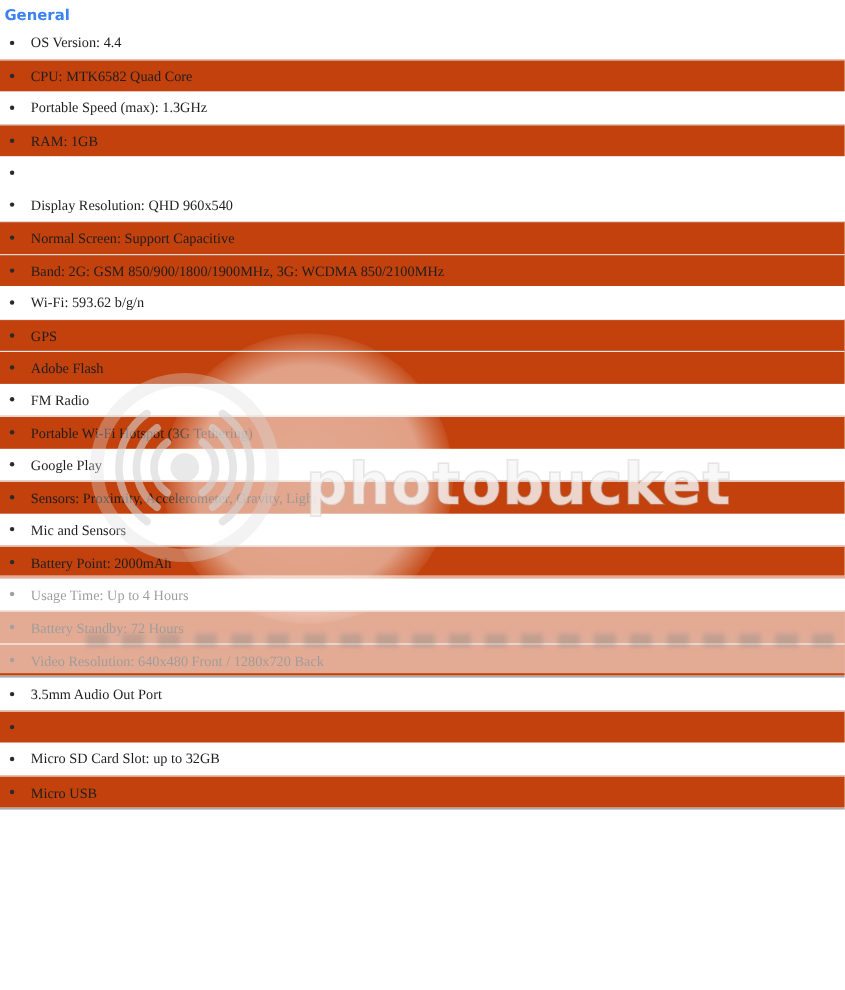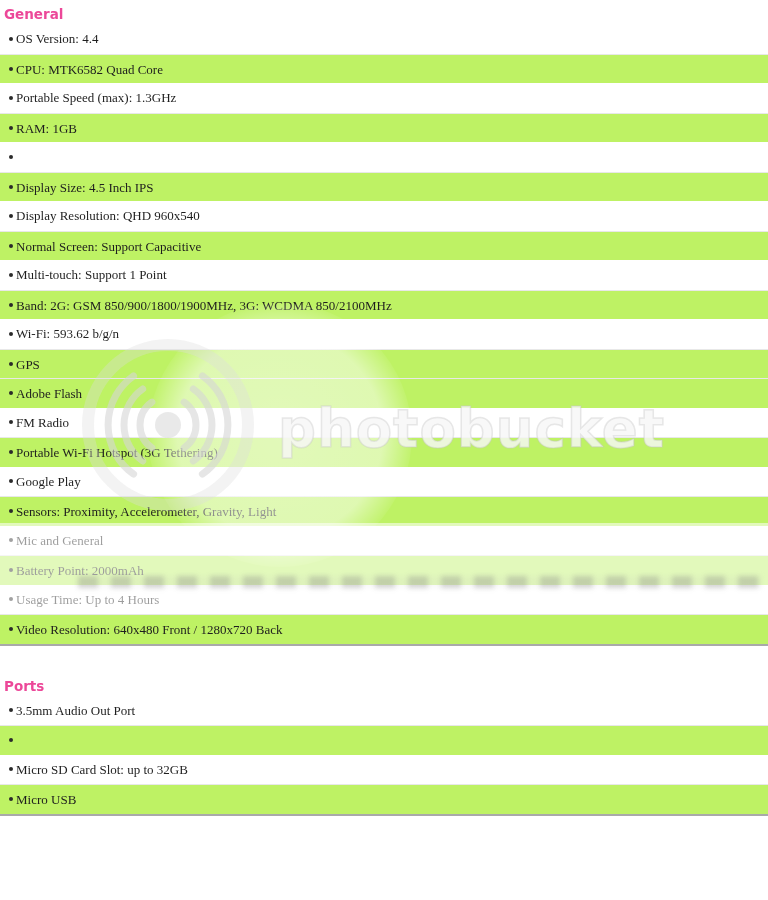--- a/index.html
+++ b/index.html
@@ -9,48 +9,48 @@
     font-family: "Liberation Serif", "DejaVu Serif", serif;
     position: relative;
     overflow: hidden;
   }
   .page { position: relative; width: 768px; height: 900px; }
 
   h2.section-title {
     font-family: "DejaVu Sans", "Liberation Sans", sans-serif;
     font-size: 13.5px;
     font-weight: bold;
-    color: #ec4899;
+    color: #3b82f6;
     margin: 0 0 3px 0;
     padding: 7px 0 0 4px;
     line-height: 14px;
   }
   section.spec-section + section.spec-section h2.section-title {
     padding-top: 0;
     margin-top: 33px;
   }
 
   ul.spec-list {
     list-style: none;
     margin: 0; padding: 0;
     border-bottom: 2px solid #a9a9a9;
   }
   ul.spec-list li {
     position: relative;
     height: 29.5px;
     line-height: 29.5px;
-    padding-left: 16px;
+    padding-left: 28px;
     box-sizing: border-box;
     font-size: 13px;
     color: #1e1e1e;
     white-space: nowrap;
     overflow: hidden;
   }
   ul.spec-list li.stripe {
-    background: #bef264;
+    background: #c2410c;
     border-top: 1px solid #e8e8e8;
   }
   ul.spec-list li .bullet {
     position: absolute;
     left: 9px; top: 50%;
     margin-top: -2px;
     width: 4px; height: 4px;
     border-radius: 50%;
     background: #2a2a2a;
   }
@@ -67,21 +67,21 @@
     left: 148px; top: 303px; width: 264px; height: 264px;
     border-radius: 50%;
     background: radial-gradient(circle,
       rgba(255,255,255,0.55) 0%,
       rgba(255,255,255,0.50) 55%,
       rgba(255,255,255,0) 73%);
   }
   .wm-logo { position: absolute; left: 68px; top: 338px; width: 210px; height: 175px; }
   .wm-word {
     position: absolute;
-    left: 278px; top: 402px;
+    left: 278px; top: 414px;
     font-family: "DejaVu Sans", "Liberation Sans", sans-serif;
     font-weight: bold;
     font-size: 53px;
     line-height: 1;
     letter-spacing: 1px;
     color: rgba(246,246,246,0.82);
     -webkit-text-stroke: 1.5px rgba(198,198,198,0.38);
   }
   .wm-smudge {
     position: absolute;
@@ -98,41 +98,39 @@
 <div class="page">
 
   <section class="spec-section">
     <h2 class="section-title">General</h2>
     <ul class="spec-list">
         <li><span class="bullet"></span><span>OS Version: 4.4</span></li>
         <li class="stripe"><span class="bullet"></span><span>CPU: MTK6582 Quad Core</span></li>
         <li><span class="bullet"></span><span>Portable Speed (max): 1.3GHz</span></li>
         <li class="stripe"><span class="bullet"></span><span>RAM: 1GB</span></li>
         <li><span class="bullet"></span></li>
-        <li class="stripe"><span class="bullet"></span><span>Display Size: 4.5 Inch IPS</span></li>
         <li><span class="bullet"></span><span>Display Resolution: QHD 960x540</span></li>
         <li class="stripe"><span class="bullet"></span><span>Normal Screen: Support Capacitive</span></li>
-        <li><span class="bullet"></span><span>Multi-touch: Support 1 Point</span></li>
         <li class="stripe"><span class="bullet"></span><span>Band: 2G: GSM 850/900/1800/1900MHz, 3G: WCDMA 850/2100MHz</span></li>
         <li><span class="bullet"></span><span>Wi-Fi: 593.62 b/g/n</span></li>
         <li class="stripe"><span class="bullet"></span><span>GPS</span></li>
         <li class="stripe"><span class="bullet"></span><span>Adobe Flash</span></li>
         <li><span class="bullet"></span><span>FM Radio</span></li>
         <li class="stripe"><span class="bullet"></span><span>Portable Wi-Fi Hotspot (3G Tethering)</span></li>
         <li><span class="bullet"></span><span>Google Play</span></li>
         <li class="stripe"><span class="bullet"></span><span>Sensors: Proximity, Accelerometer, Gravity, Light</span></li>
-        <li><span class="bullet"></span><span>Mic and General</span></li>
+        <li><span class="bullet"></span><span>Mic and Sensors</span></li>
         <li class="stripe"><span class="bullet"></span><span>Battery Point: 2000mAh</span></li>
         <li><span class="bullet"></span><span>Usage Time: Up to 4 Hours</span></li>
+        <li class="stripe"><span class="bullet"></span><span>Battery Standby: 72 Hours</span></li>
         <li class="stripe"><span class="bullet"></span><span>Video Resolution: 640x480 Front / 1280x720 Back</span></li>
       </ul>
   </section>
 
   <section class="spec-section">
-    <h2 class="section-title">Ports</h2>
     <ul class="spec-list">
         <li><span class="bullet"></span><span>3.5mm Audio Out Port</span></li>
         <li class="stripe"><span class="bullet"></span></li>
         <li><span class="bullet"></span><span>Micro SD Card Slot: up to 32GB</span></li>
         <li class="stripe"><span class="bullet"></span><span>Micro USB</span></li>
       </ul>
   </section>
 
   <div class="watermark">
     <div class="wm-radial"></div>

